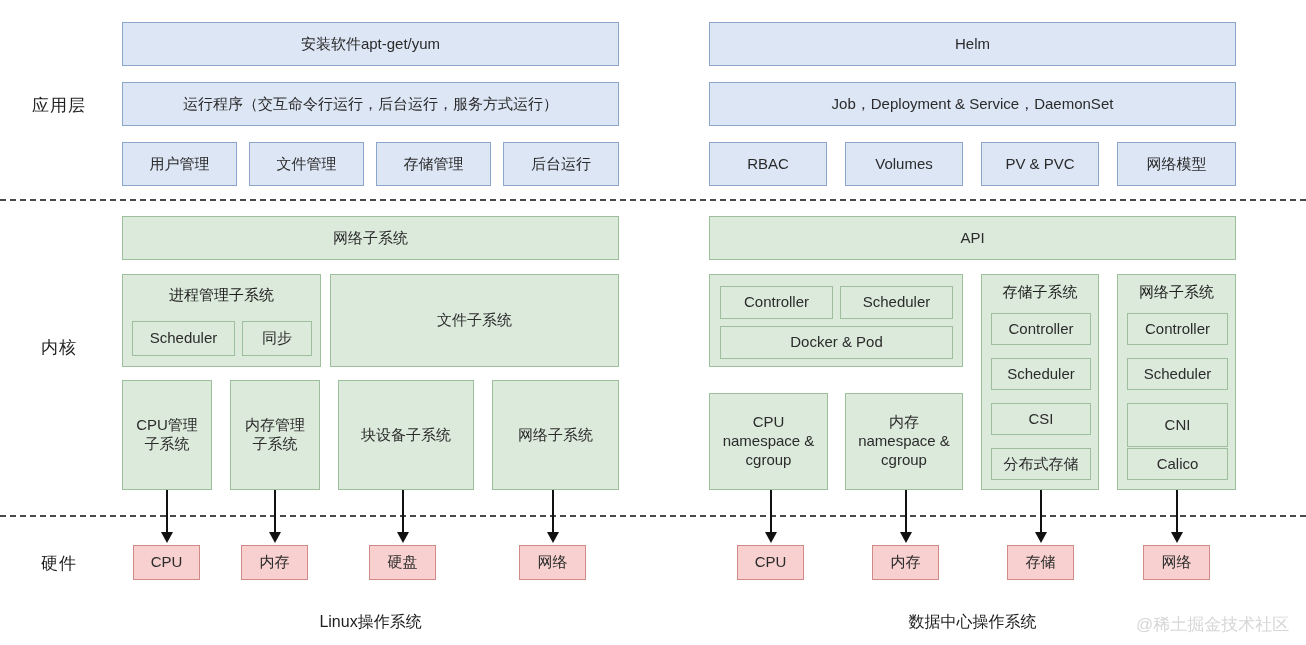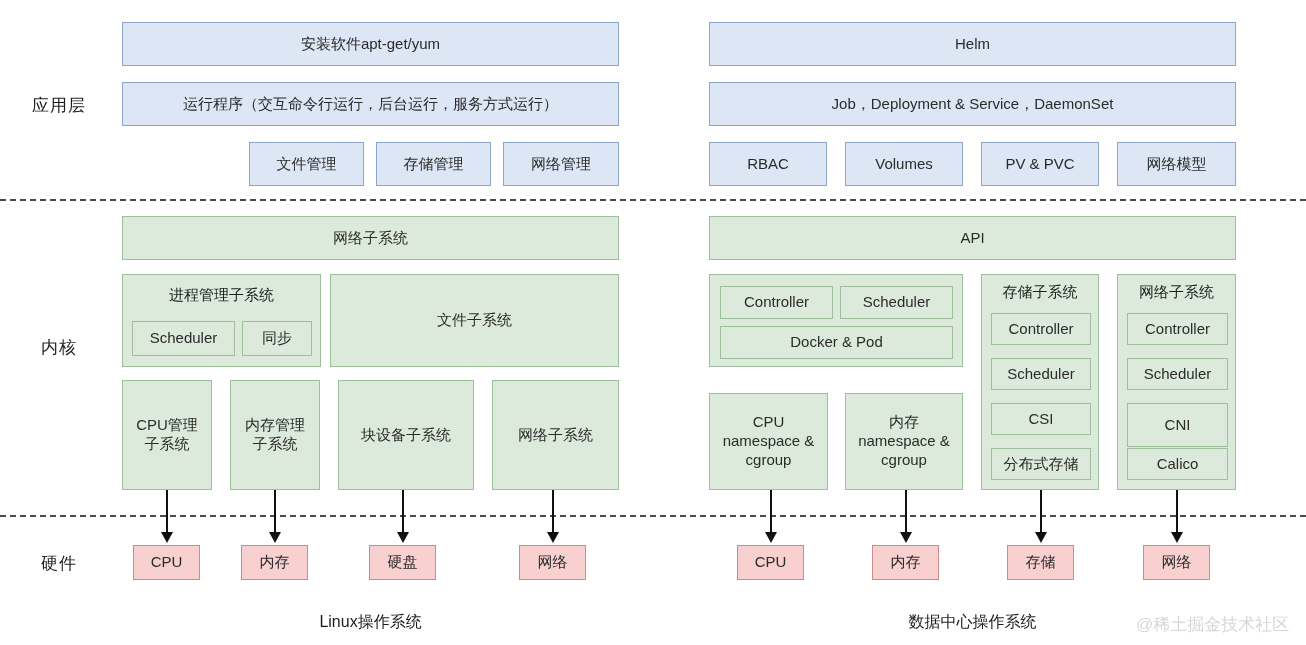--- a/index.html
+++ b/index.html
@@ -122,23 +122,24 @@
   <div class="layer-label" style="top:336px;">内核</div>
   <div class="layer-label" style="top:552px;">硬件</div>
 
   <div class="divider" style="top:199px;"></div>
   <div class="divider" style="top:515px;"></div>
 
   <div class="box box-blue" style="left:122px; top:22px; width:497px; height:44px;">安装软件apt-get/yum</div>
 
   <div class="box box-blue" style="left:122px; top:82px; width:497px; height:44px;">运行程序（交互命令行运行，后台运行，服务方式运行）</div>
 
+  <div class="box box-blue" style="left:122px; top:142px; width:115px; height:44px;">用户管理</div>
   <div class="box box-blue" style="left:249px; top:142px; width:115px; height:44px;">文件管理</div>
   <div class="box box-blue" style="left:376px; top:142px; width:115px; height:44px;">存储管理</div>
-  <div class="box box-blue" style="left:503px; top:142px; width:116px; height:44px;">网络管理</div>
+  <div class="box box-blue" style="left:503px; top:142px; width:116px; height:44px;">后台运行</div>
 
   <div class="box box-blue" style="left:709px; top:22px; width:527px; height:44px;">Helm</div>
 
   <div class="box box-blue" style="left:709px; top:142px; width:118px; height:44px;">RBAC</div>
 
   <div class="box box-blue" style="left:709px; top:82px; width:527px; height:44px;">Job，Deployment &amp; Service，DaemonSet</div>
   <div class="box box-blue" style="left:845px; top:142px; width:118px; height:44px;">Volumes</div>
   <div class="box box-blue" style="left:981px; top:142px; width:118px; height:44px;">PV &amp; PVC</div>
   <div class="box box-blue" style="left:1117px; top:142px; width:119px; height:44px;">网络模型</div>
 

